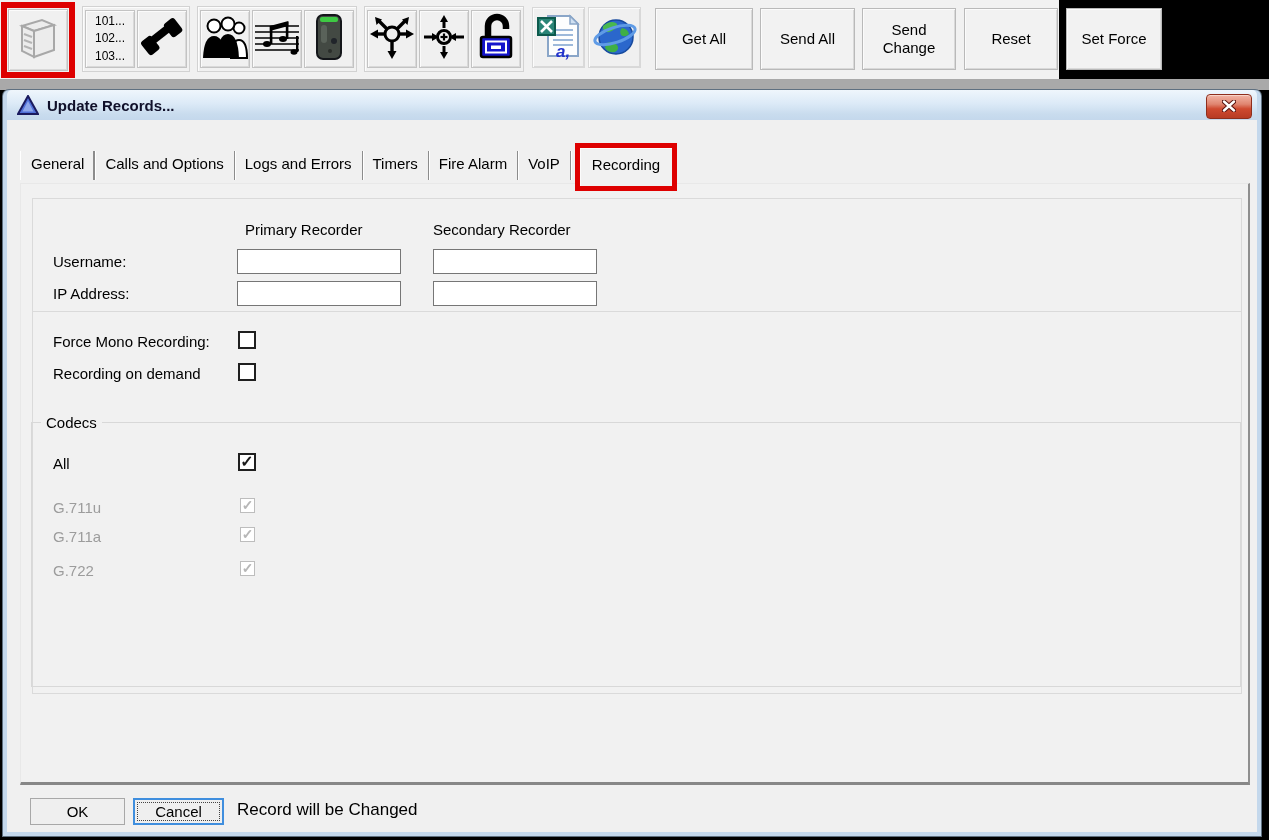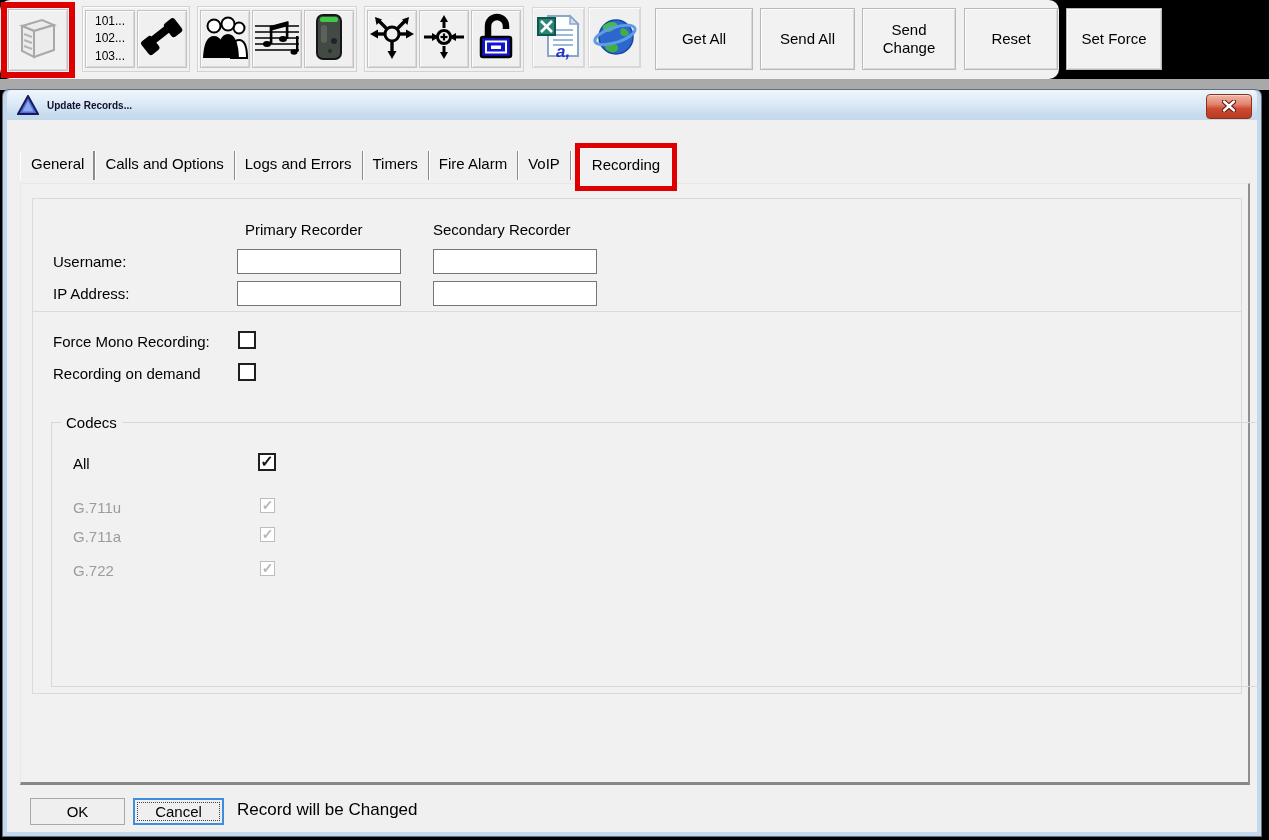--- a/index.html
+++ b/index.html
@@ -1,42 +1,42 @@
 <!DOCTYPE html>
 <html><head>
 <meta charset="utf-8">
 <style>
   * { margin:0; padding:0; box-sizing:border-box; }
   html,body { width:1269px; height:840px; }
   body { background:#000; font-family:"Liberation Sans", sans-serif; position:relative; overflow:hidden; }
 
   
   .toolbar { position:absolute; left:0; top:0; width:1059px; height:79px; background:#f1f1f1;
-             display:flex; align-items:flex-start; padding:6px 0 0 1px;border-radius:10px; }
+             display:flex; align-items:flex-start; padding:6px 0 0 1px; }
   .gray-band { position:absolute; left:0; top:79px; width:1269px; height:11px; background:#a9a9a9; }
   .red-wrap { position:relative; width:74px; height:76px; margin-top:-4px; padding:7px; flex:none; }
   .anno { position:absolute; inset:0; border:6px solid #de0000; pointer-events:none; z-index:9; }
   .tb-btn { background:#f0f0f0; border:1px solid #c3c3c3; box-shadow:inset 1px 1px 0 #fbfbfb, inset -1px -1px 0 #d9d9d9;
             display:flex; align-items:center; justify-content:center; flex:none; }
   .tb-btn.icon { width:52px; height:58px; }
   .red-wrap .tb-btn { width:60px; height:62px; }
   .tb-group { display:flex; gap:2px; border:1px solid #d2d2d2; box-shadow:inset 1px 1px 0 #fcfcfc;
               padding:2px; margin-left:7px; height:66px; align-items:center; flex:none; }
   .tb-group .tb-btn.icon { width:50px; height:58px; }
   .tb-btn.flat { border-color:#d8d8d8; margin-left:8px; width:53px; height:61px; margin-top:1px; }
   .tb-btn.text { height:62px; margin-top:2px; font-size:15px; color:#000; text-align:center; line-height:1.2;
                  border-color:#b9b9b9; background:#f2f2f2; }
   .ext-list { font-size:12px; line-height:1.45; color:#000; text-align:left; }
 
   
   .dialog { position:absolute; left:3px; top:90px; width:1258px; height:746px; background:#c4d8ec;
             border-radius:6px 6px 0 0; box-shadow:0 0 0 1px #5f7080; padding:0 4px 4px 4px; }
   .titlebar { height:30px; border-radius:5px 5px 0 0; position:relative; display:flex; align-items:center;
               background:linear-gradient(180deg,#eff6fc 0%,#dcEAf7 45%,#c9dcee 80%,#c4d8ec 100%); }
-  .title-text { margin-left:8px; font-size:10px; font-weight:600; color:#10102a; }
+  .title-text { margin-left:8px; font-size:15px; font-weight:600; color:#10102a; }
   .title-icon { margin-left:10px; display:flex; }
   .close-btn { position:absolute; right:5px; top:4px; width:46px; height:25px; border-radius:4px;
                background:linear-gradient(180deg,#f2b5a5 0%,#e08570 40%,#cf4a30 60%,#b83b24 100%);
                border:1px solid #8e2e1c; box-shadow:inset 0 1px 0 #f8d4c8; display:flex; align-items:center; justify-content:center; }
   .client { position:relative; width:1250px; height:712px; background:#f0f0f0; }
 
   
   .tabstrip { position:absolute; left:13px; top:27px; height:36px; display:flex; align-items:center; z-index:2; }
   .tab { font-size:15px; color:#000; padding:4px 10px 8px 10px; position:relative;
          border-right:1px solid #8c8c8c; box-shadow:1px 0 0 #fff; cursor:default; white-space:nowrap; }
@@ -54,21 +54,21 @@
   .frow-label { position:absolute; font-size:15px; color:#000; }
   .txt { position:absolute; width:164px; height:25px; border:1px solid #767676; background:#fff; font-size:14px; padding:0 4px;
          font-family:"Liberation Sans", sans-serif; }
   .divider { position:absolute; left:0; right:0; top:112px; border-bottom:1px solid #dadada; }
 
   .cb { position:absolute; width:18px; height:18px; background:#fff; border:2px solid #1f1f1f;
         display:flex; align-items:center; justify-content:center; font-size:16px; font-weight:bold; color:#1a1a1a; }
   .cb.small { width:15px; height:15px; border:1px solid #bdbdbd; color:#b7b7b7; font-size:14px; }
   .cb.checked::after { content:"\2713"; margin-top:-2px; }
 
-  .codecs { position:absolute; left:10px; top:230px; width:1210px; height:273px; border:1px solid #d8d8d8;margin-left:20px; }
+  .codecs { position:absolute; left:10px; top:230px; width:1210px; height:273px; border:1px solid #d8d8d8; }
   .codecs legend { font-size:15px; color:#000; margin-left:9px; padding:0 5px; }
   .codec-label { position:absolute; font-size:15px; }
   .codec-label.dis { color:#9c9c9c; }
 
   
   .footer-btn { position:absolute; height:27px; background:#efefef; border:1px solid #a8a8a8; font-size:15px;
                 color:#000; text-align:center; line-height:25px; font-family:"Liberation Sans", sans-serif; }
   .footer-btn.ok { left:23px; top:678px; width:95px; }
   .footer-btn.cancel { left:126px; top:678px; width:91px; border:2px solid #3f8ede; line-height:23px; }
   .footer-btn.cancel::after { content:""; position:absolute; inset:2px; border:1px dotted #444; }

